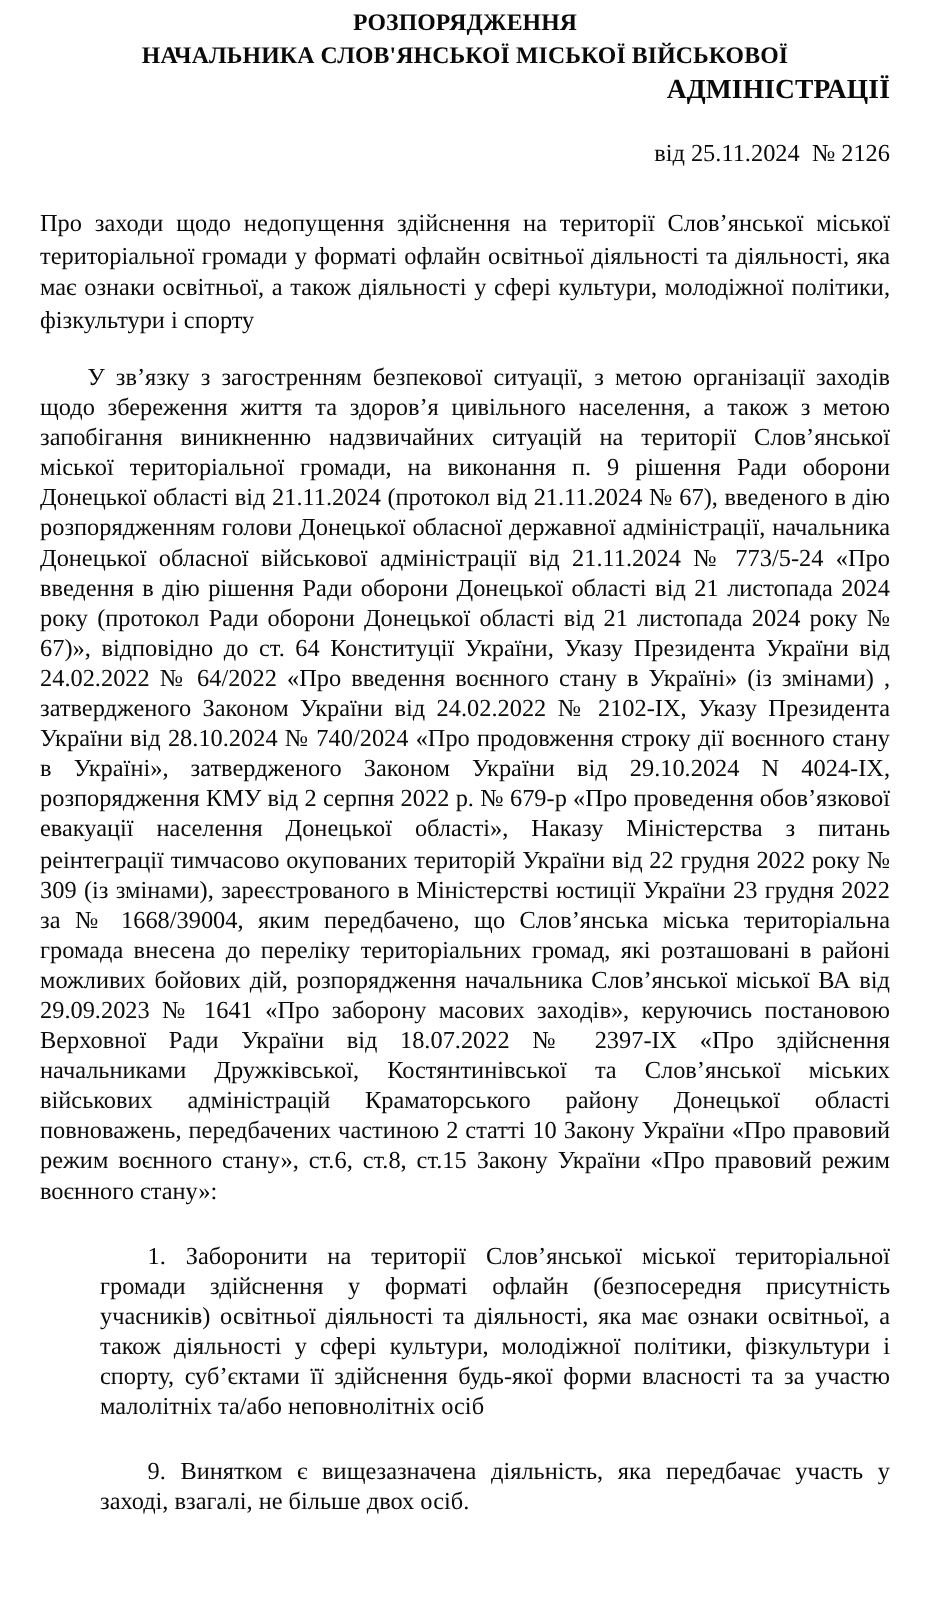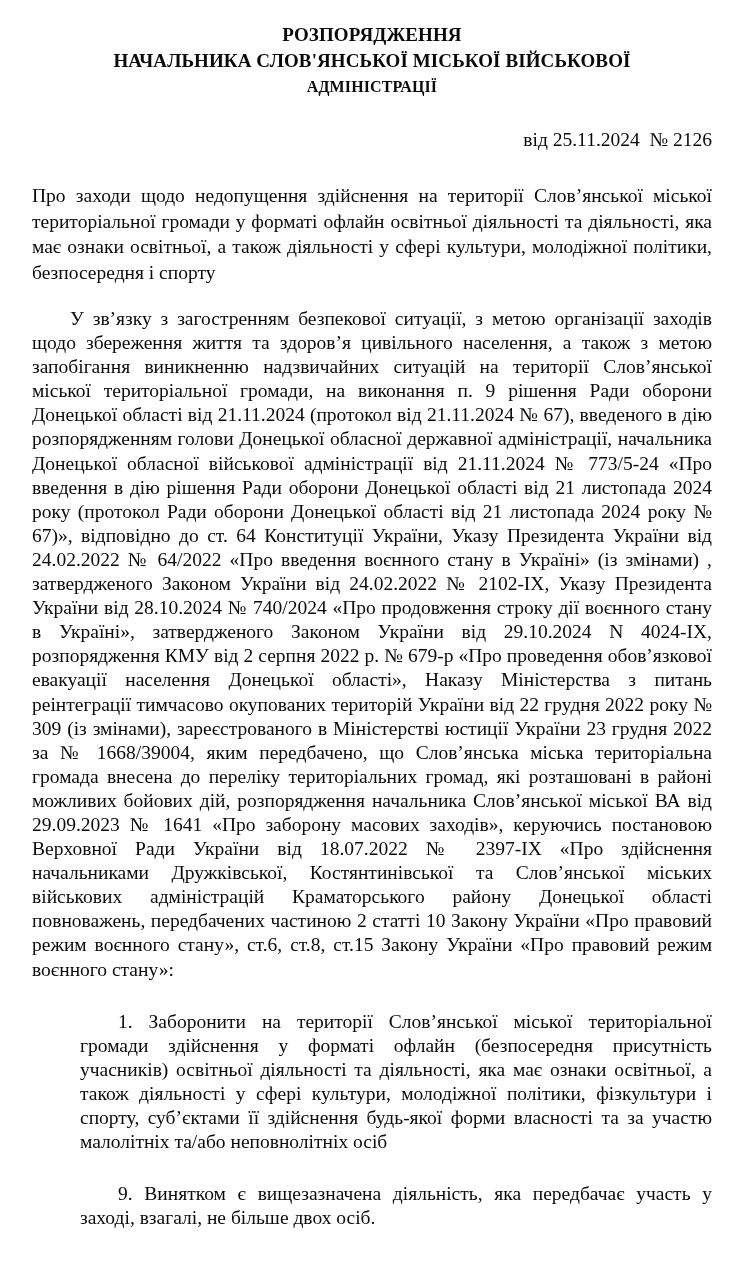--- a/index.html
+++ b/index.html
@@ -14,40 +14,40 @@
     overflow: hidden;
     font-family: "Liberation Serif", "DejaVu Serif", serif;
     color: #0a0a0a;
     -webkit-font-smoothing: antialiased;
   }
 
   .page {
     width: 744px;
     height: 1280px;
     box-sizing: border-box;
-    padding: 16px 32px;
+    padding: 0 32px;
     position: relative;
   }
 
   
   .doc-header {
     text-align: center;
     font-weight: bold;
     font-size: 19px;
     line-height: 26px;
     letter-spacing: 0.1px;
     padding-top: 6px;
   }
   .doc-header .hline {
     display: block;
     white-space: nowrap;
   }
   .doc-header .hline-1 { font-size: 19px; }
   .doc-header .hline-2 { font-size: 19px; text-align: center; }
-  .doc-header .hline-3 { font-size: 16px; }
+  .doc-header .hline-3 { font-size: 22px; text-align: right; }
 
   
   .meta {
     margin-top: 27px;
     font-size: 19.5px;
     line-height: 25px;
     text-align: left;
   }
   .meta .meta-line {
     display: block;
@@ -95,21 +95,21 @@
   <div class="doc-header">
     <span class="hline hline-1">РОЗПОРЯДЖЕННЯ</span>
     <span class="hline hline-2">НАЧАЛЬНИКА СЛОВ'ЯНСЬКОЇ МІСЬКОЇ ВІЙСЬКОВОЇ</span>
     <span class="hline hline-3">АДМІНІСТРАЦІЇ</span>
   </div>
 
   <div class="meta">
     <span class="meta-line">від 25.11.2024  № 2126</span>
   </div>
 
-  <div class="subject">Про заходи щодо недопущення здійснення на території Слов’янської міської територіальної громади у форматі офлайн освітньої діяльності та діяльності, яка має ознаки освітньої, а також діяльності у сфері культури, молодіжної політики, безпосередня і спорту</div>
+  <div class="subject">Про заходи щодо недопущення здійснення на території Слов’янської міської територіальної громади у форматі офлайн освітньої діяльності та діяльності, яка має ознаки освітньої, а також діяльності у сфері культури, молодіжної політики, фізкультури і спорту</div>
 
   <div class="body-par">У зв’язку з загостренням безпекової ситуації, з метою організації заходів щодо збереження життя та здоров’я цивільного населення, а також з метою запобігання виникненню надзвичайних ситуацій на території Слов’янської міської територіальної громади, на виконання п. 9 рішення Ради оборони Донецької області від 21.11.2024 (протокол від 21.11.2024 № 67), введеного в дію розпорядженням голови Донецької обласної державної адміністрації, начальника Донецької обласної військової адміністрації від 21.11.2024 № 773/5-24 «Про введення в дію рішення Ради оборони Донецької області від 21 листопада 2024 року (протокол Ради оборони Донецької області від 21 листопада 2024 року № 67)», відповідно до ст. 64 Конституції України, Указу Президента України від 24.02.2022 № 64/2022 «Про введення воєнного стану в Україні» (із змінами) , затвердженого Законом України від 24.02.2022 № 2102-IX, Указу Президента України від 28.10.2024 №  740/2024 «Про продовження строку дії воєнного стану в Україні», затвердженого Законом України від 29.10.2024 N 4024-IX, розпорядження КМУ від 2 серпня 2022 р. №  679-р «Про проведення обов’язкової евакуації населення Донецької області», Наказу Міністерства з питань реінтеграції тимчасово окупованих територій України від 22 грудня 2022 року №  309 (із змінами), зареєстрованого в Міністерстві юстиції України 23 грудня 2022 за № 1668/39004, яким передбачено, що Слов’янська міська територіальна громада внесена до переліку територіальних громад, які розташовані в районі можливих бойових дій, розпорядження начальника Слов’янської міської ВА від 29.09.2023 №  1641 «Про заборону масових заходів», керуючись постановою Верховної Ради України від 18.07.2022 №  2397-IX «Про здійснення начальниками Дружківської, Костянтинівської та Слов’янської міських військових адміністрацій Краматорського району Донецької області повноважень, передбачених частиною 2 статті 10 Закону України «Про правовий режим воєнного стану», ст.6, ст.8, ст.15 Закону України «Про правовий режим воєнного стану»:</div>
 
   <div class="clause">1. Заборонити на території Слов’янської міської територіальної громади здійснення у форматі офлайн (безпосередня присутність учасників) освітньої діяльності та діяльності, яка має ознаки освітньої, а також діяльності у сфері культури, молодіжної політики, фізкультури і спорту, суб’єктами її здійснення будь-якої форми власності та за участю малолітніх та/або неповнолітніх осіб</div>
 
   <div class="clause">9. Винятком є вищезазначена діяльність, яка передбачає участь у заході, взагалі, не більше двох осіб.</div>
 
 </div>
 
 </body></html>

